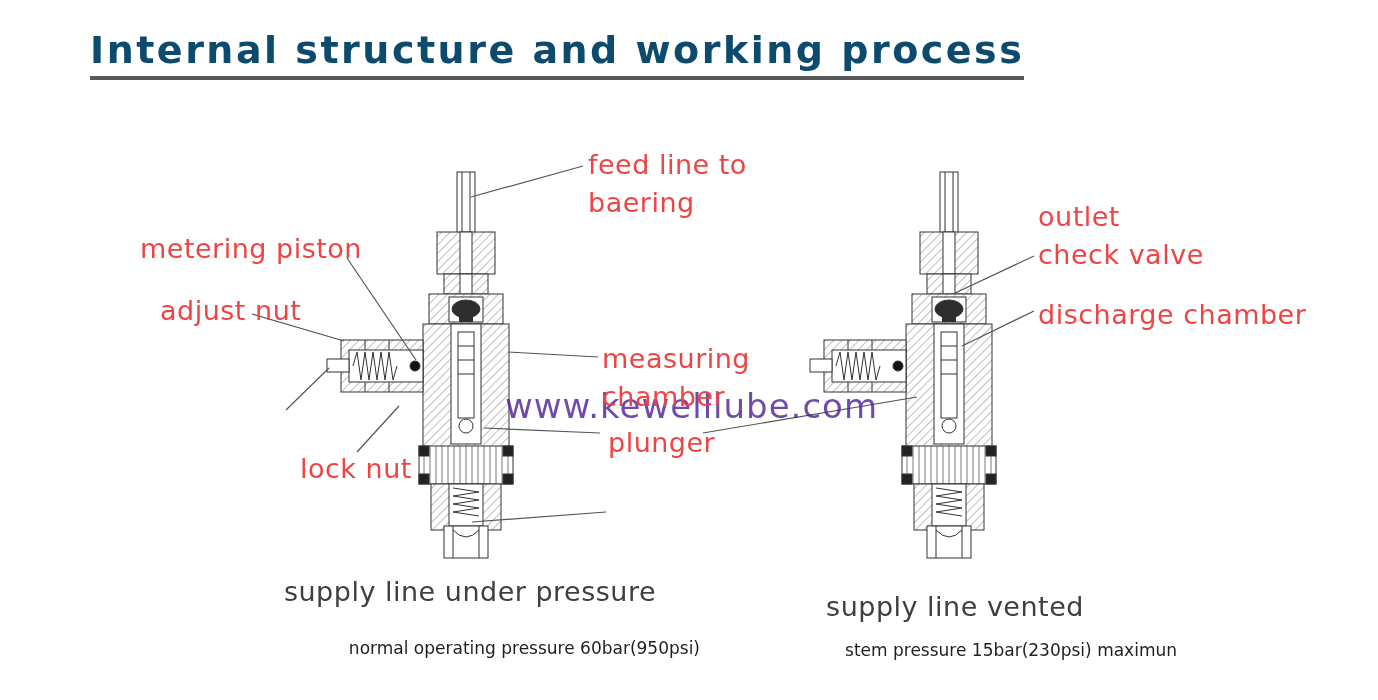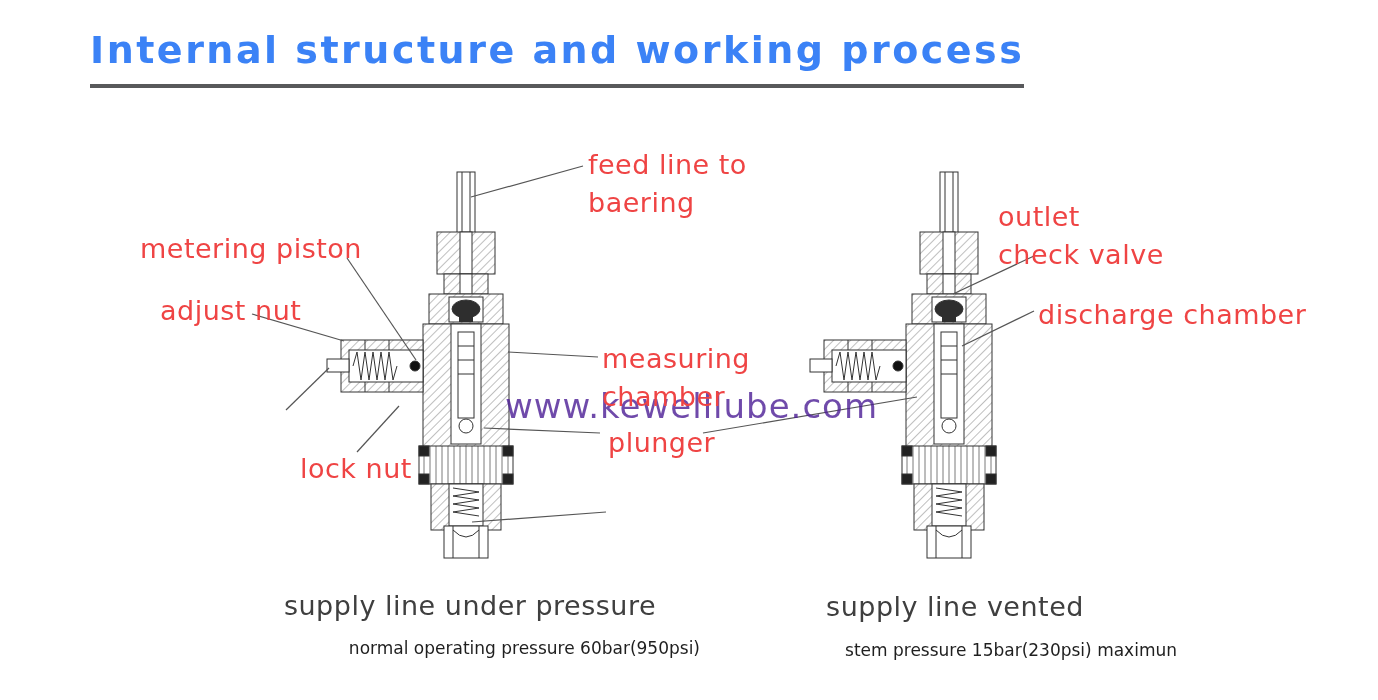--- a/index.html
+++ b/index.html
@@ -9,23 +9,23 @@
     background:#ffffff;
     overflow:hidden;
     font-family:"DejaVu Sans",sans-serif;
   }
   .title{
     position:absolute;
     left:90px;top:28px;
     font-size:38px;
     font-weight:bold;
     letter-spacing:2.5px;
-    color:#3b82f6;
+    color:#0c4a6e;
     border-bottom:4px solid #58595b;
-    padding-bottom:12px;
+    padding-bottom:4px;
     white-space:nowrap;
   }
   .art{position:absolute;left:0;top:0;}
   .label{
     position:absolute;
     font-size:27px;
     color:#ef4444;
     letter-spacing:0.5px;
     line-height:1.4;
     white-space:pre-line;
@@ -146,22 +146,22 @@
   <div class="watermark">www.kewelllube.com</div>
 
   <div class="label" style="left:588px;top:146px">feed line to
 baering</div>
   <div class="label" style="left:140px;top:230px">metering piston</div>
   <div class="label" style="left:160px;top:292px">adjust nut</div>
   <div class="label" style="left:300px;top:450px">lock nut</div>
   <div class="label" style="left:602px;top:340px">measuring
 chamber</div>
   <div class="label" style="left:608px;top:424px">plunger</div>
-  <div class="label" style="left:998px;top:198px">outlet
+  <div class="label" style="left:1038px;top:198px">outlet
 check valve</div>
   <div class="label" style="left:1038px;top:296px">discharge chamber</div>
 
-  <div class="caption" style="left:270px;top:590px;width:400px">supply line under pressure</div>
+  <div class="caption" style="left:270px;top:576px;width:400px">supply line under pressure</div>
   <div class="subcaption" style="left:240px;top:638px;width:460px">normal operating pressure 60bar(950psi)</div>
   <div class="caption" style="left:760px;top:591px;width:390px">supply line vented</div>
   <div class="subcaption" style="left:753px;top:640px;width:424px">stem pressure 15bar(230psi) maximun</div>
 
 </div>
 
 </body></html>

